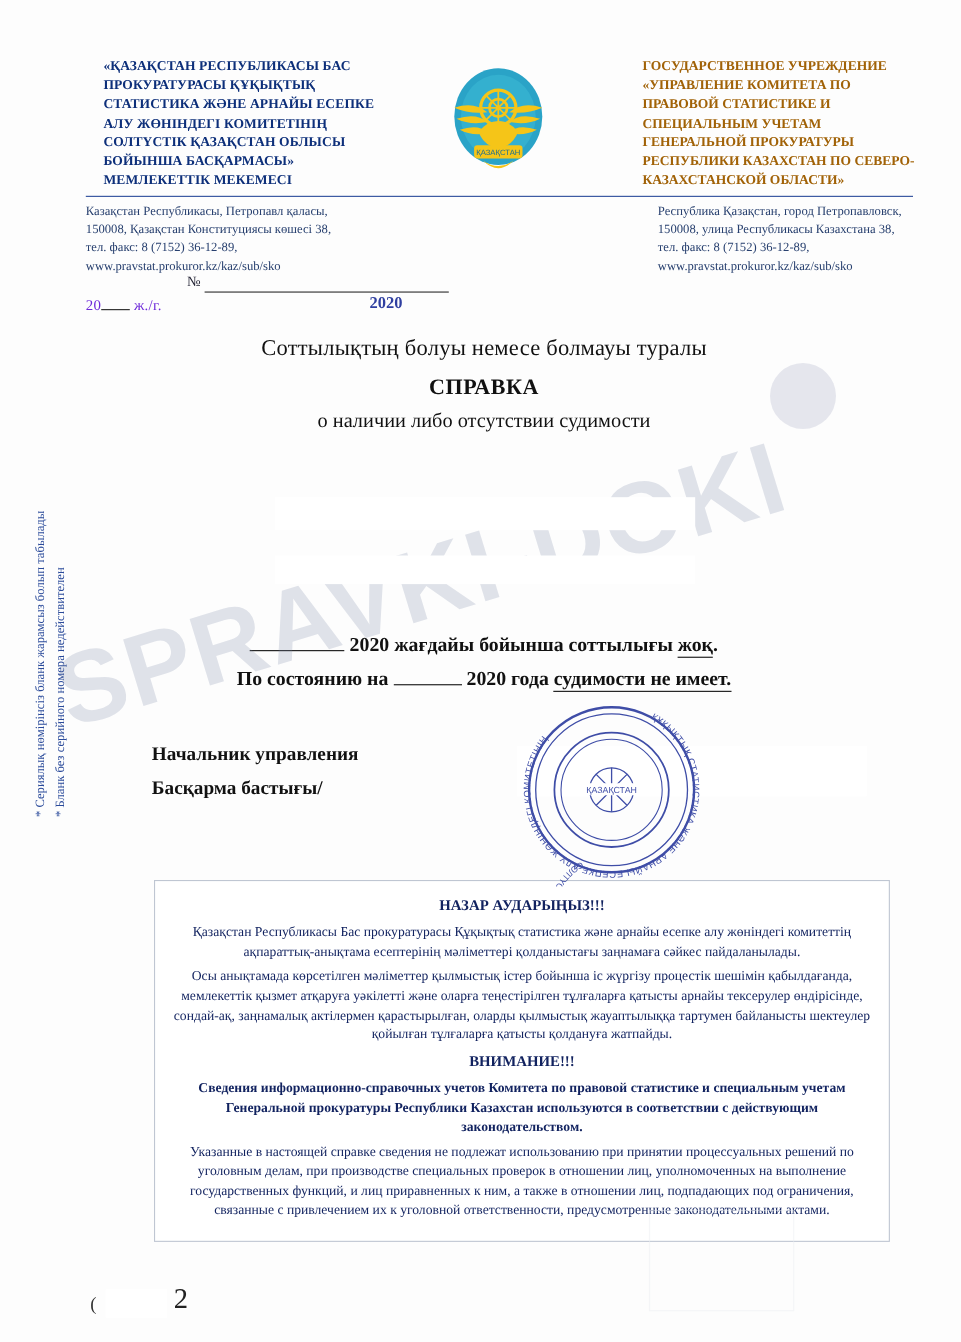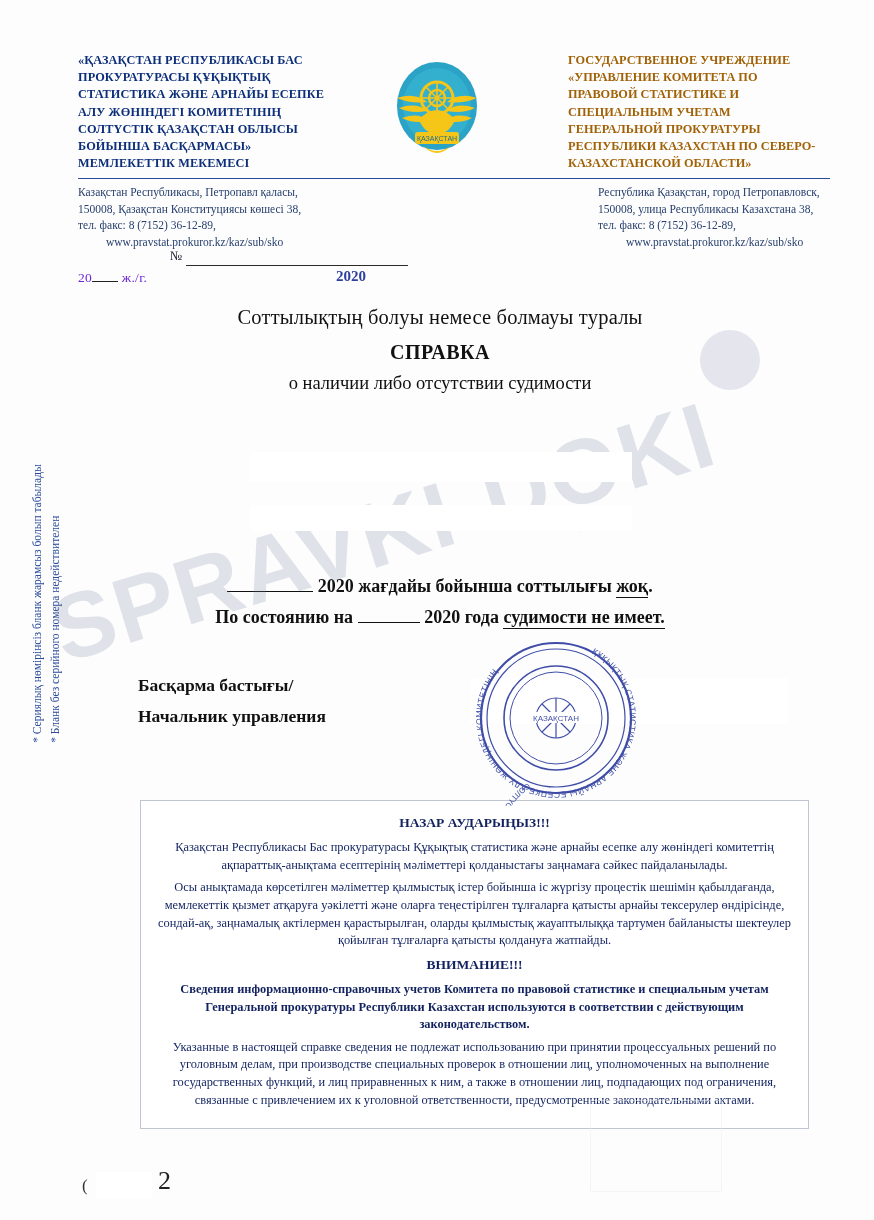--- a/index.html
+++ b/index.html
@@ -49,21 +49,21 @@
     width: 60px;
     height: 60px;
     border-radius: 50%;
     background: rgba(120,130,165,0.18);
   }
 
   
   .header {
     position: absolute;
     top: 46px;
-    left: 0;
+    left: 16px;
     width: 782px;
     height: 130px;
   }
   .hdr-left {
     position: absolute;
     left: 78px;
     top: 6px;
     width: 255px;
     font-family: "Liberation Serif", serif;
     font-weight: bold;
@@ -111,21 +111,21 @@
   }
   .addr-right {
     position: absolute;
     left: 598px;
     top: 184px;
     width: 250px;
     font-size: 11.5px;
     line-height: 1.45;
     color: #28406f;
   }
-  .addr-left .url, .addr-right .url { color: #28406f; margin-left: 28px; }
+  .addr-left .url, .addr-right .url { color: #28406f; }
 
   
   .numline {
     position: absolute;
     left: 78px;
     top: 248px;
     width: 330px;
     height: 40px;
   }
   .num-sym {
@@ -412,22 +412,22 @@
       <span>года</span>
       <span class="ul">судимости не имеет.</span>
     </p>
   </div>
 
   <div class="mask m1"></div>
   <div class="mask m2"></div>
   <div class="mask m3"></div>
 
   <div class="sign">
+    <div>Начальник  управления</div>
     <div>Басқарма бастығы/</div>
-    <div>Начальник  управления</div>
   </div>
 
   <svg class="seal" viewBox="0 0 176 176">
     <defs>
       <path id="arcOuter" d="M88,88 m0,-74 a74,74 0 1,1 -0.1,0" fill="none"></path>
       <path id="arcInner" d="M88,88 m0,58 a58,58 0 1,0 0.1,0" fill="none"></path>
     </defs>
     <circle cx="88" cy="88" r="75" fill="none" stroke="#2f3fa0" stroke-width="2.2"></circle>
     <circle cx="88" cy="88" r="69" fill="none" stroke="#2f3fa0" stroke-width="1.2"></circle>
     <circle cx="88" cy="88" r="52" fill="none" stroke="#2f3fa0" stroke-width="1.6"></circle>

